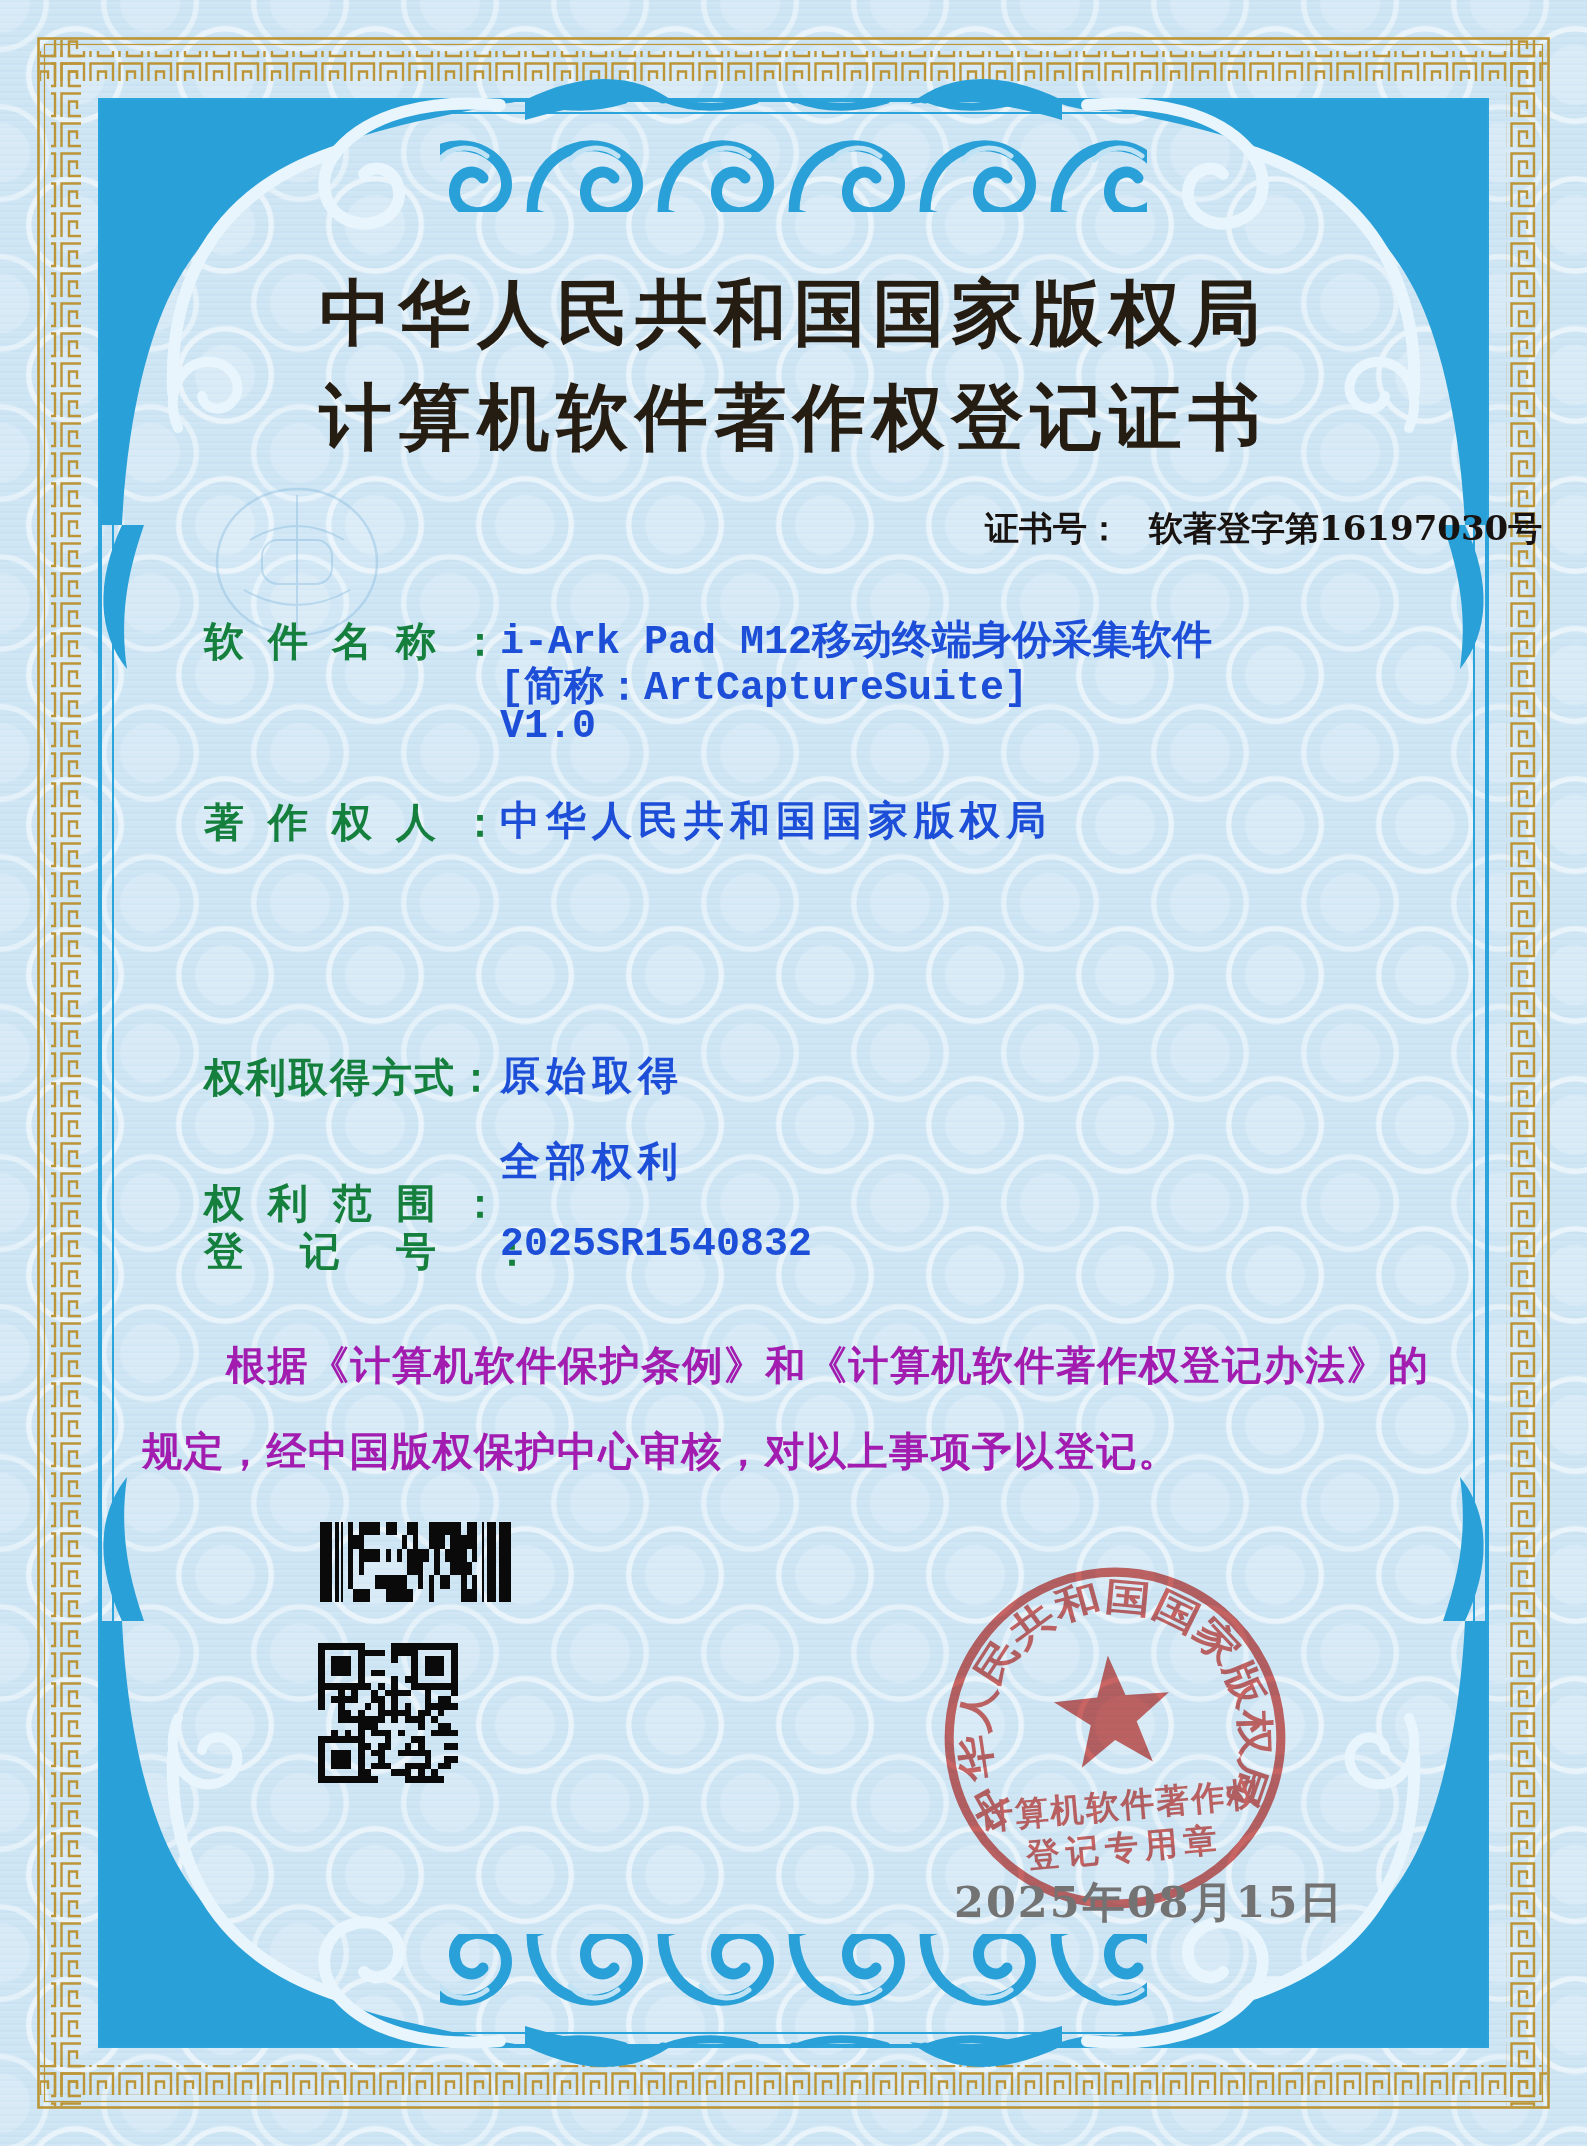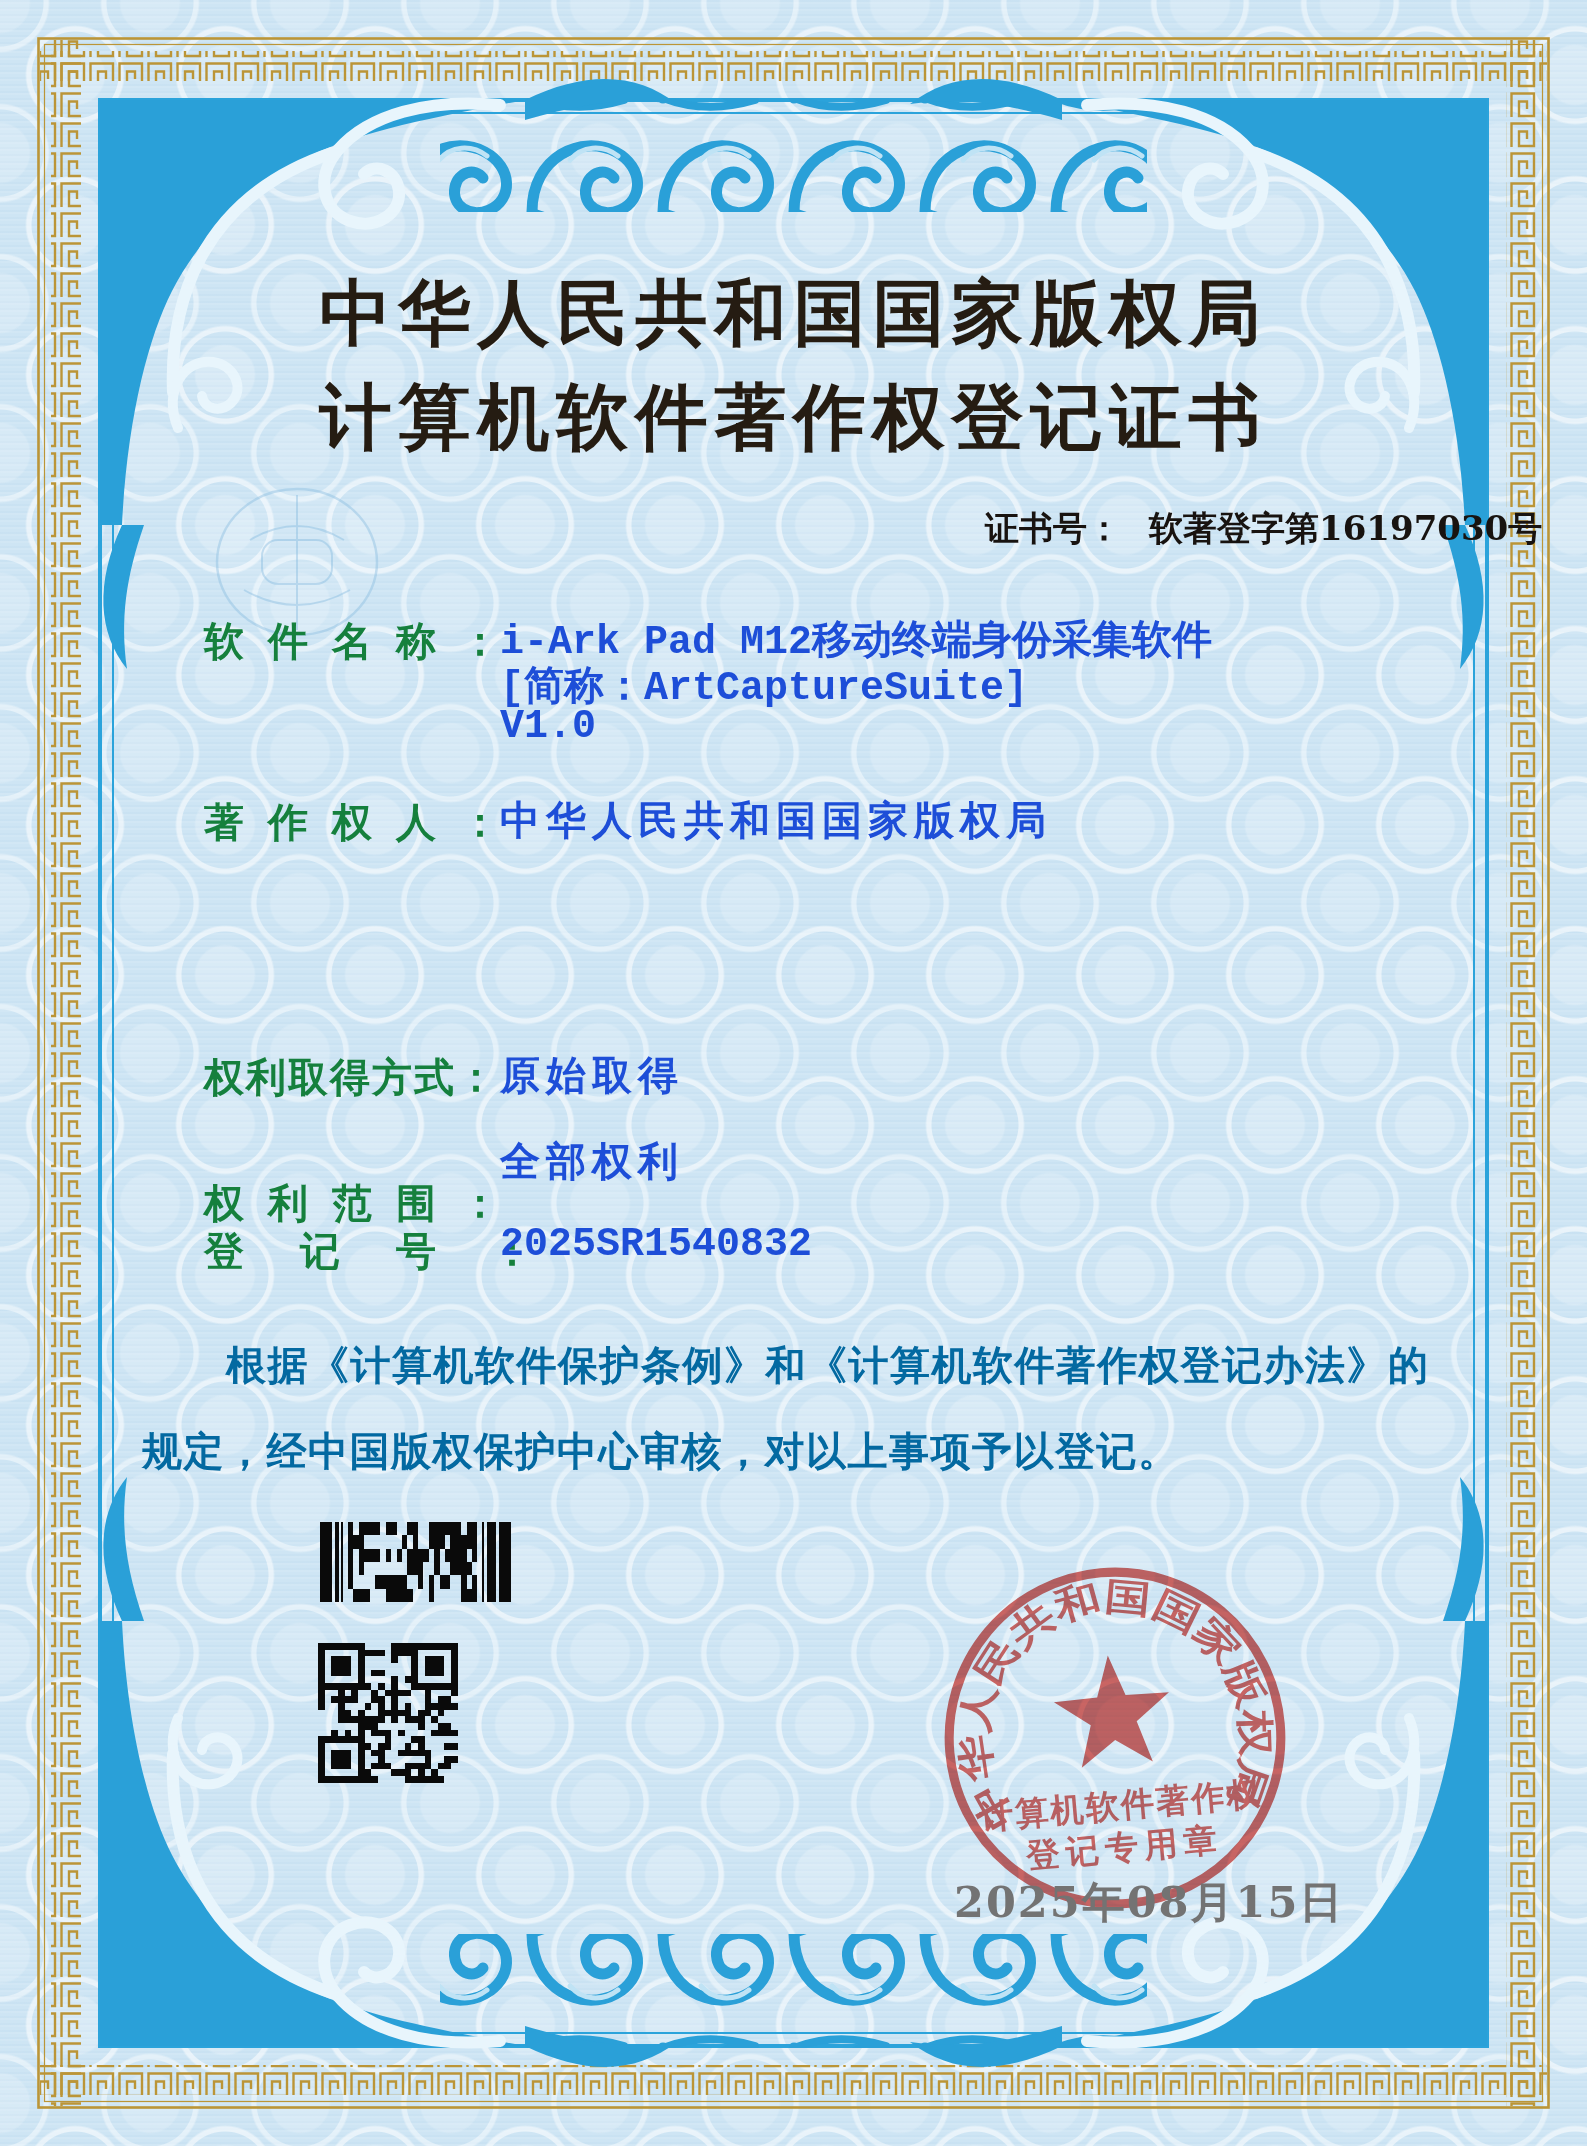--- a/index.html
+++ b/index.html
@@ -23,21 +23,21 @@
          font-size:72px;letter-spacing:7px;white-space:nowrap;}
   .certno{top:506px;left:985px;font-size:34px;font-weight:bold;color:#181310;white-space:nowrap;}
   .certno .v{margin-left:28px;}
   .flabel{left:204px;font-size:40px;font-weight:bold;color:#15803d;white-space:nowrap;}
   .ls24{letter-spacing:24px;}
   .ls56{letter-spacing:56px;}
   .ls2{letter-spacing:2px;text-align:right;}
   .fvalue{left:500px;font-size:40px;font-weight:bold;color:#1d4ed8;white-space:nowrap;
           font-family:"Liberation Mono","DejaVu Sans Mono",monospace;}
   .fvalue.cjk{letter-spacing:6px;}
-  .stmt{left:142px;width:1310px;font-size:40px;font-weight:bold;color:#0369a1;
+  .stmt{left:142px;width:1310px;font-size:40px;font-weight:bold;color:#a21caf;
         letter-spacing:1.5px;white-space:nowrap;}
   .indent{text-indent:84px;}
   .date{top:1874px;left:954px;font-size:43px;font-weight:bold;color:#737373;
         letter-spacing:2px;white-space:nowrap;z-index:7;}
   
   .barcode{left:320px;top:1522px;width:228px;height:80px;display:flex;align-items:stretch;z-index:4;}
   .barcode .b{height:100%;}
   .barcode .col{display:flex;flex-direction:column;}
   .barcode .cell{width:100%;flex:1;}
   .qr{left:318px;top:1643px;width:140px;height:140px;display:flex;flex-wrap:wrap;z-index:4;}

